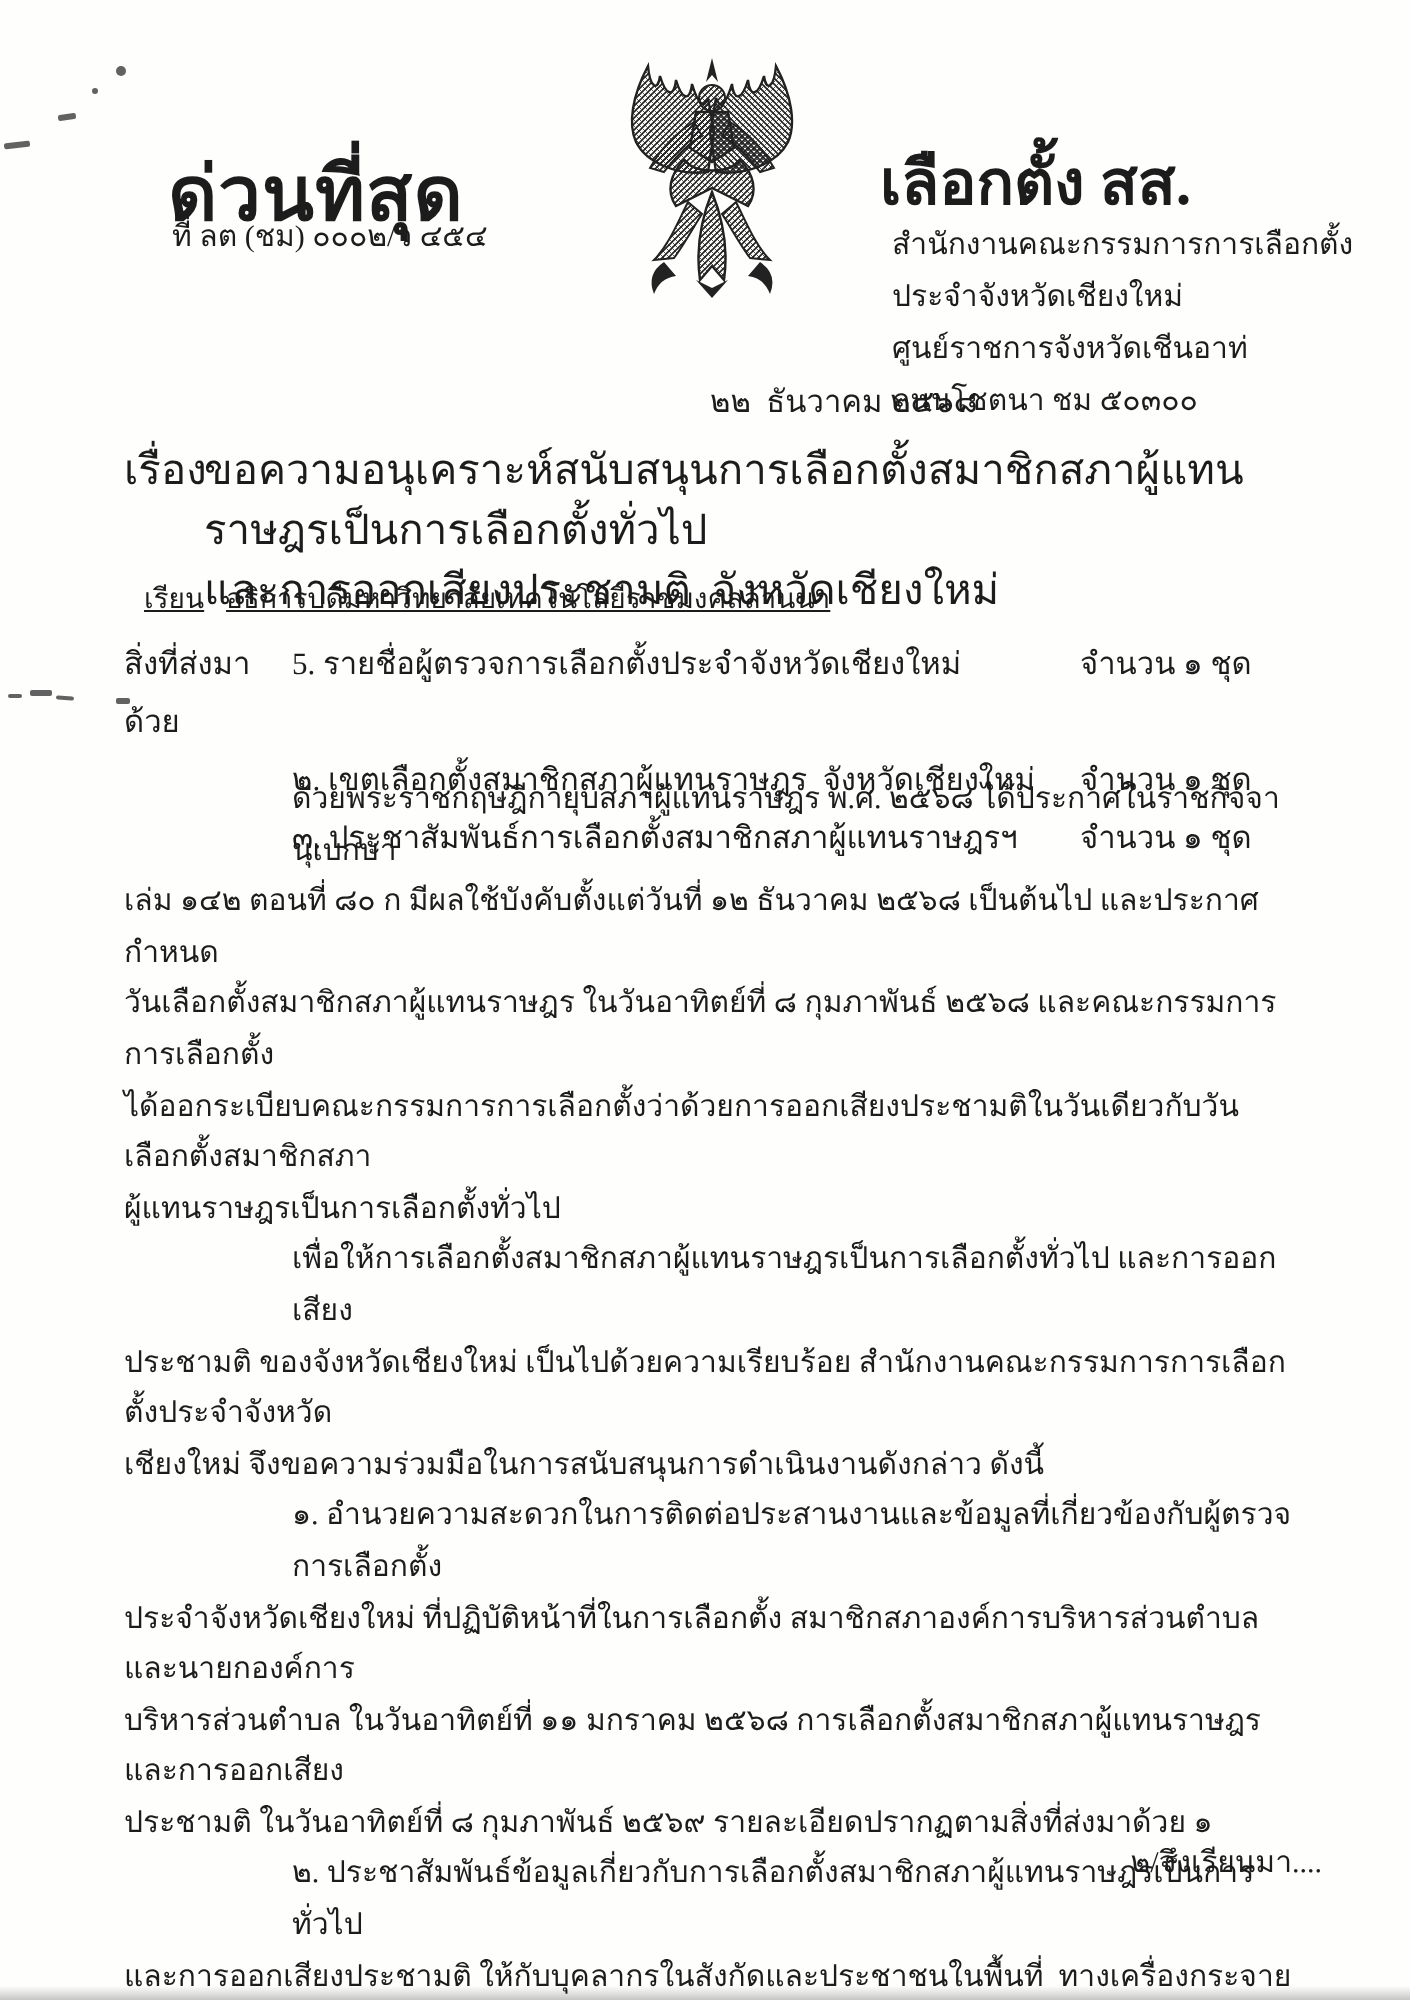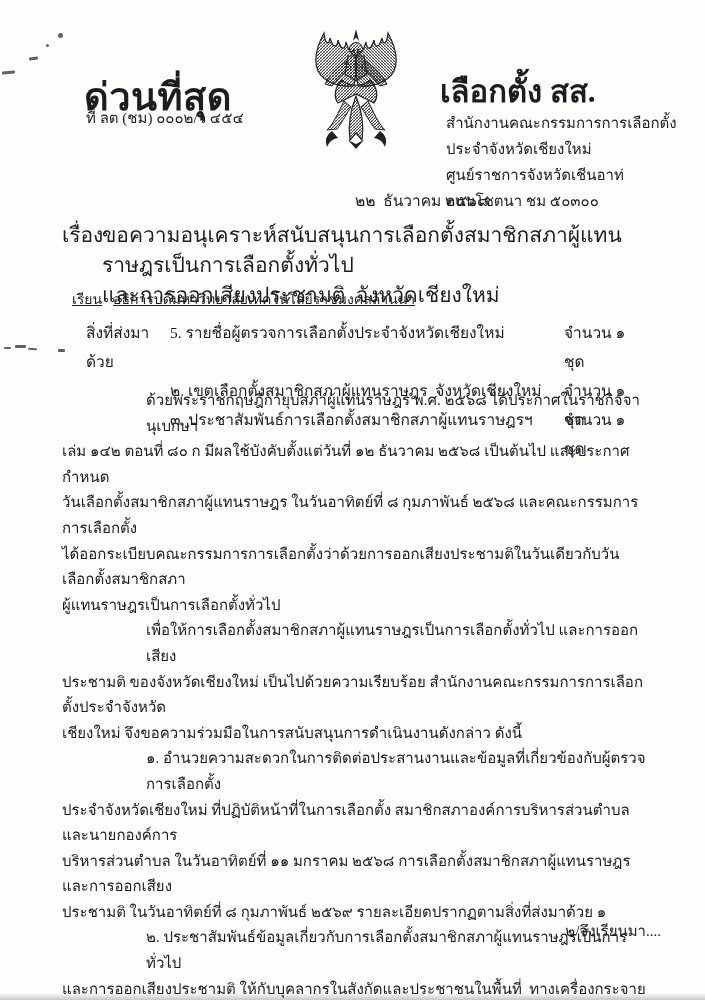--- a/index.html
+++ b/index.html
@@ -15,21 +15,21 @@
   .doc-type{position:absolute;left:440px;top:66px;font-size:31px;font-weight:700;}
   .org{position:absolute;left:446px;top:110px;font-size:15px;line-height:26px;}
   .date{position:absolute;left:355px;top:188px;font-size:15.5px;white-space:pre-wrap;}
   
   .subject{position:absolute;left:62px;top:220px;right:58px;font-size:21px;line-height:30px;}
   .subject .row{display:flex;}
   .subject .lbl{width:40px;flex:none;}
   .subject .cont{padding-left:40px;}
   .to-row{position:absolute;left:72px;top:288px;display:flex;font-size:14px;text-decoration:underline;}
   .to-row .lbl{width:41px;flex:none;}
-  .enc{position:absolute;left:62px;top:318px;right:58px;font-size:15.5px;line-height:29px;margin-left:24px;}
+  .enc{position:absolute;left:62px;top:318px;right:58px;font-size:15.5px;line-height:29px;}
   .enc .row{display:flex;position:relative;}
   .enc .lbl{width:84px;flex:none;}
   .enc .qty{position:absolute;left:478px;top:0;}
   
   .body{position:absolute;left:62px;top:388px;width:585px;font-size:15px;line-height:25.6px;}
   .ind{padding-left:84px;}
   .footer-note{position:absolute;right:44px;top:919px;font-size:15px;}
   
   .art{position:absolute;background:#2e2e2e;opacity:.75;border-radius:1px;}
   .a1{left:58px;top:33px;width:5px;height:5px;border-radius:50%;}

